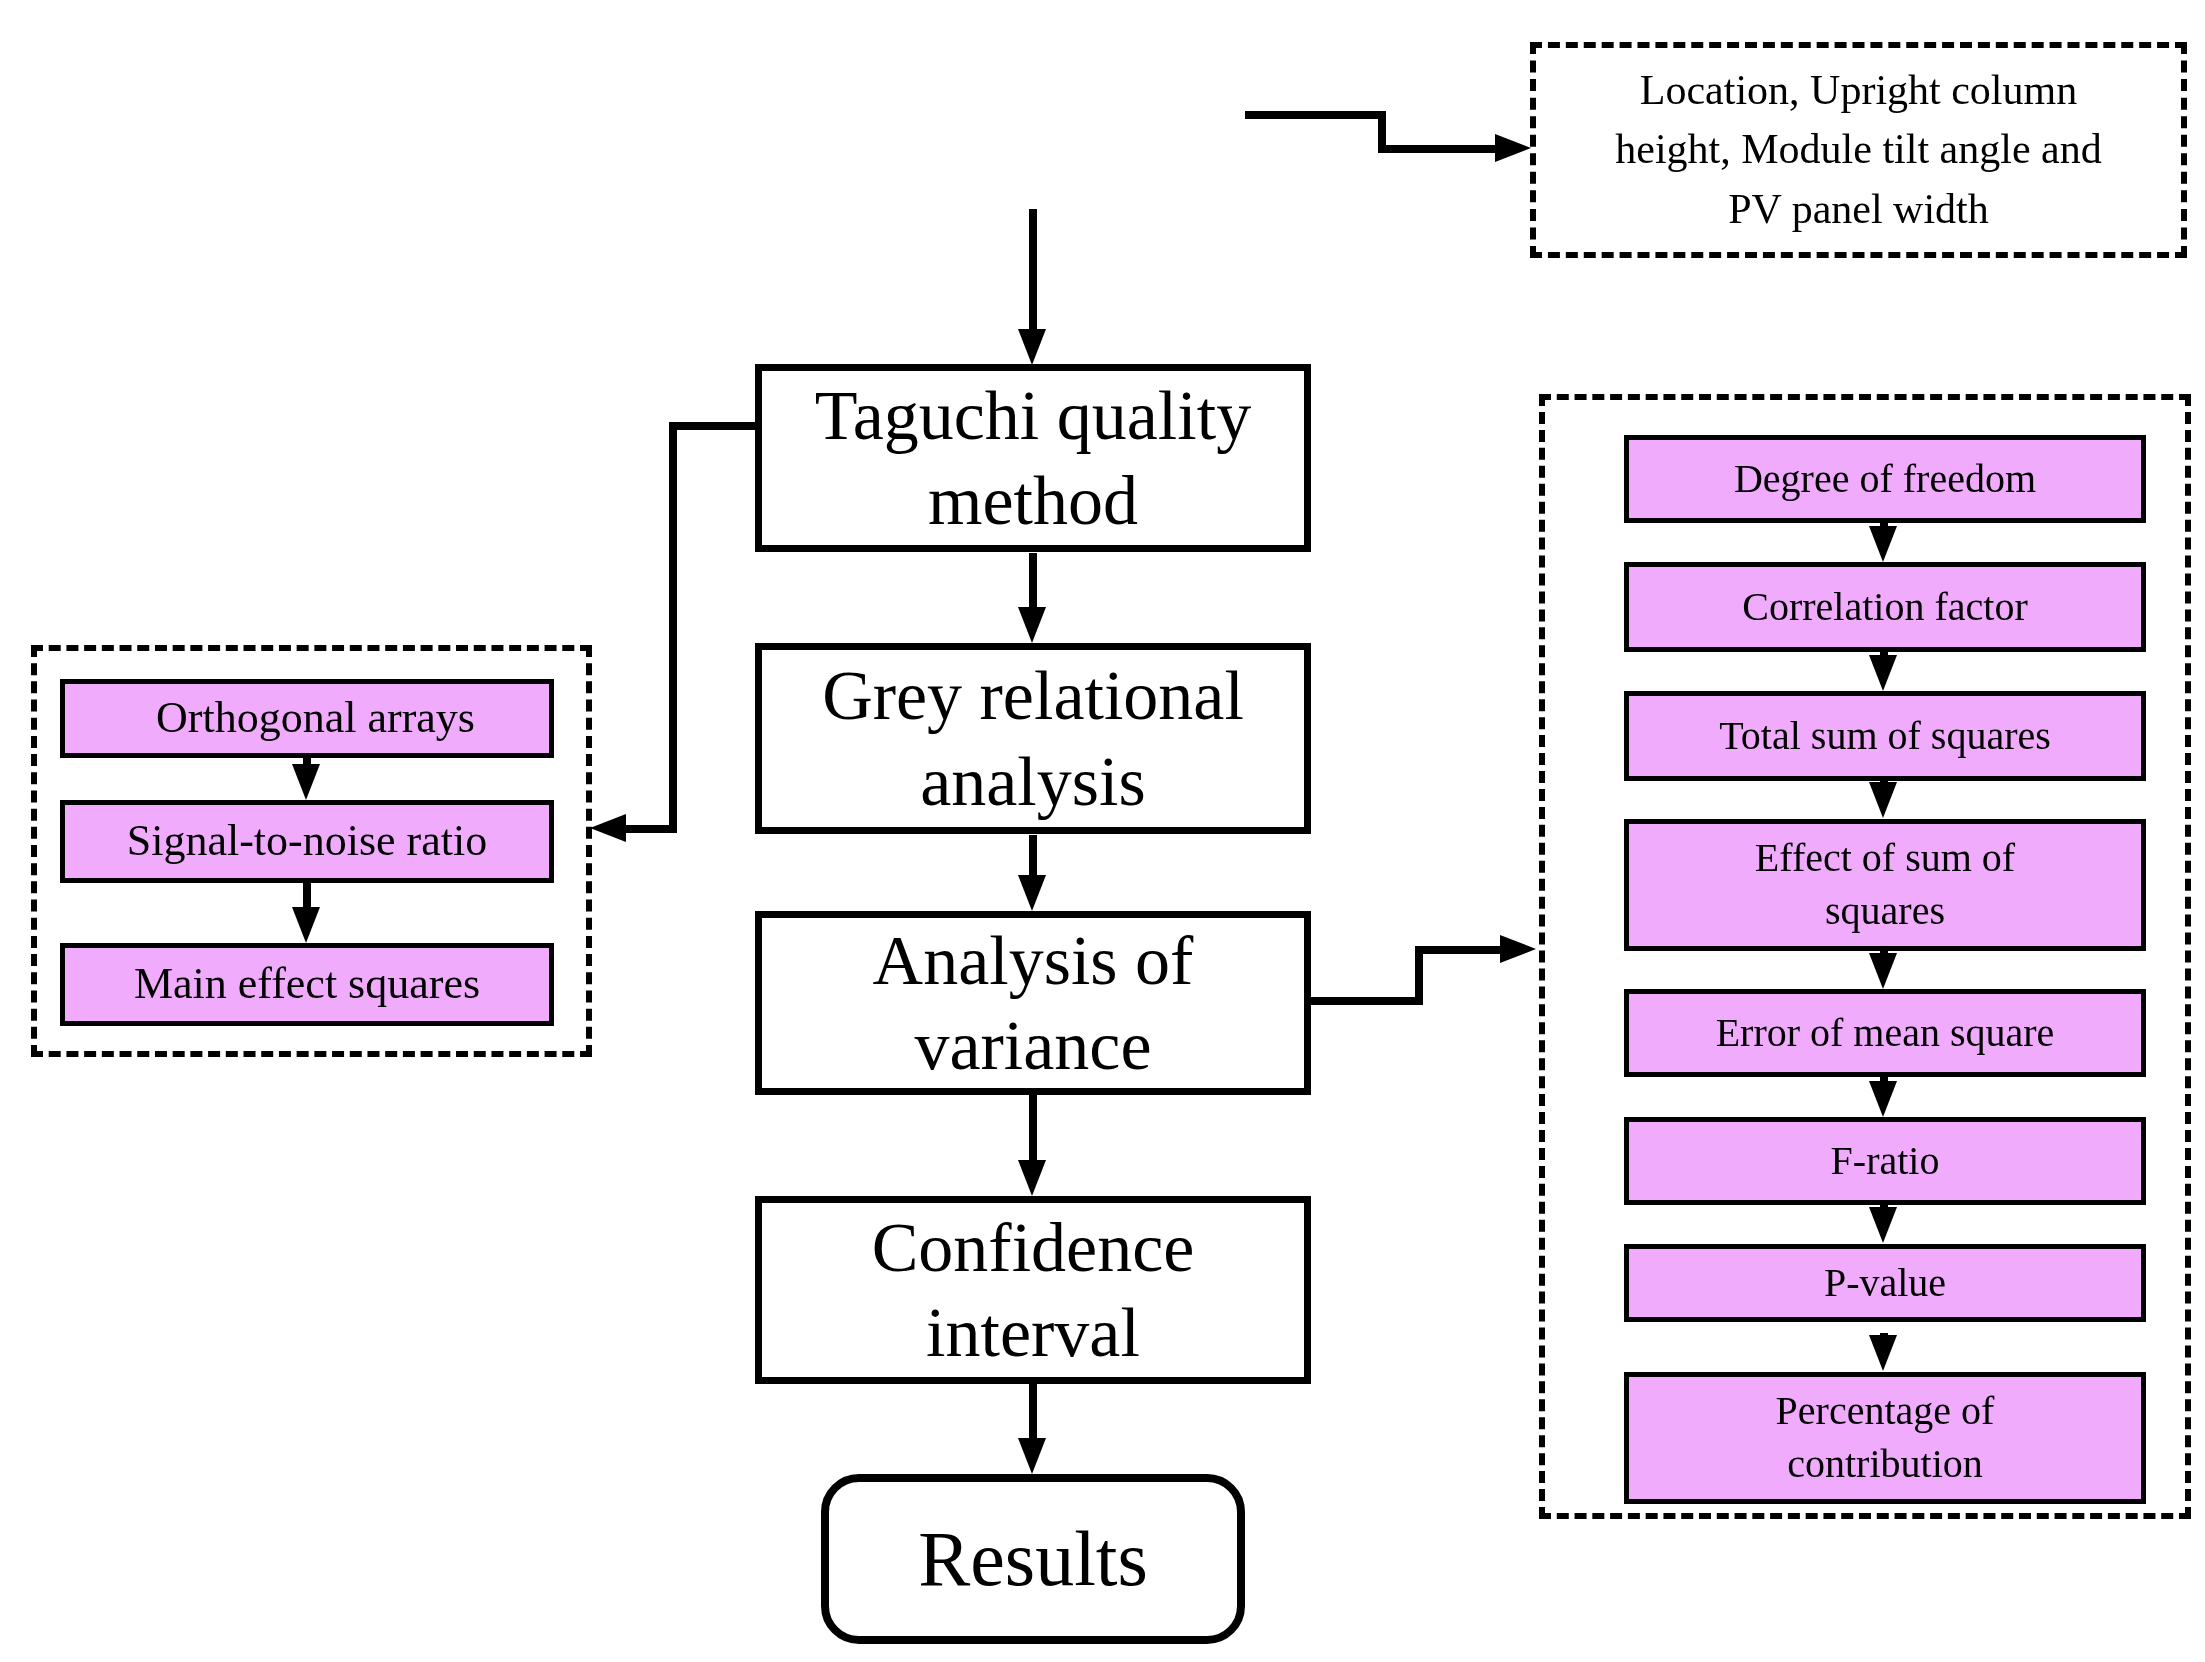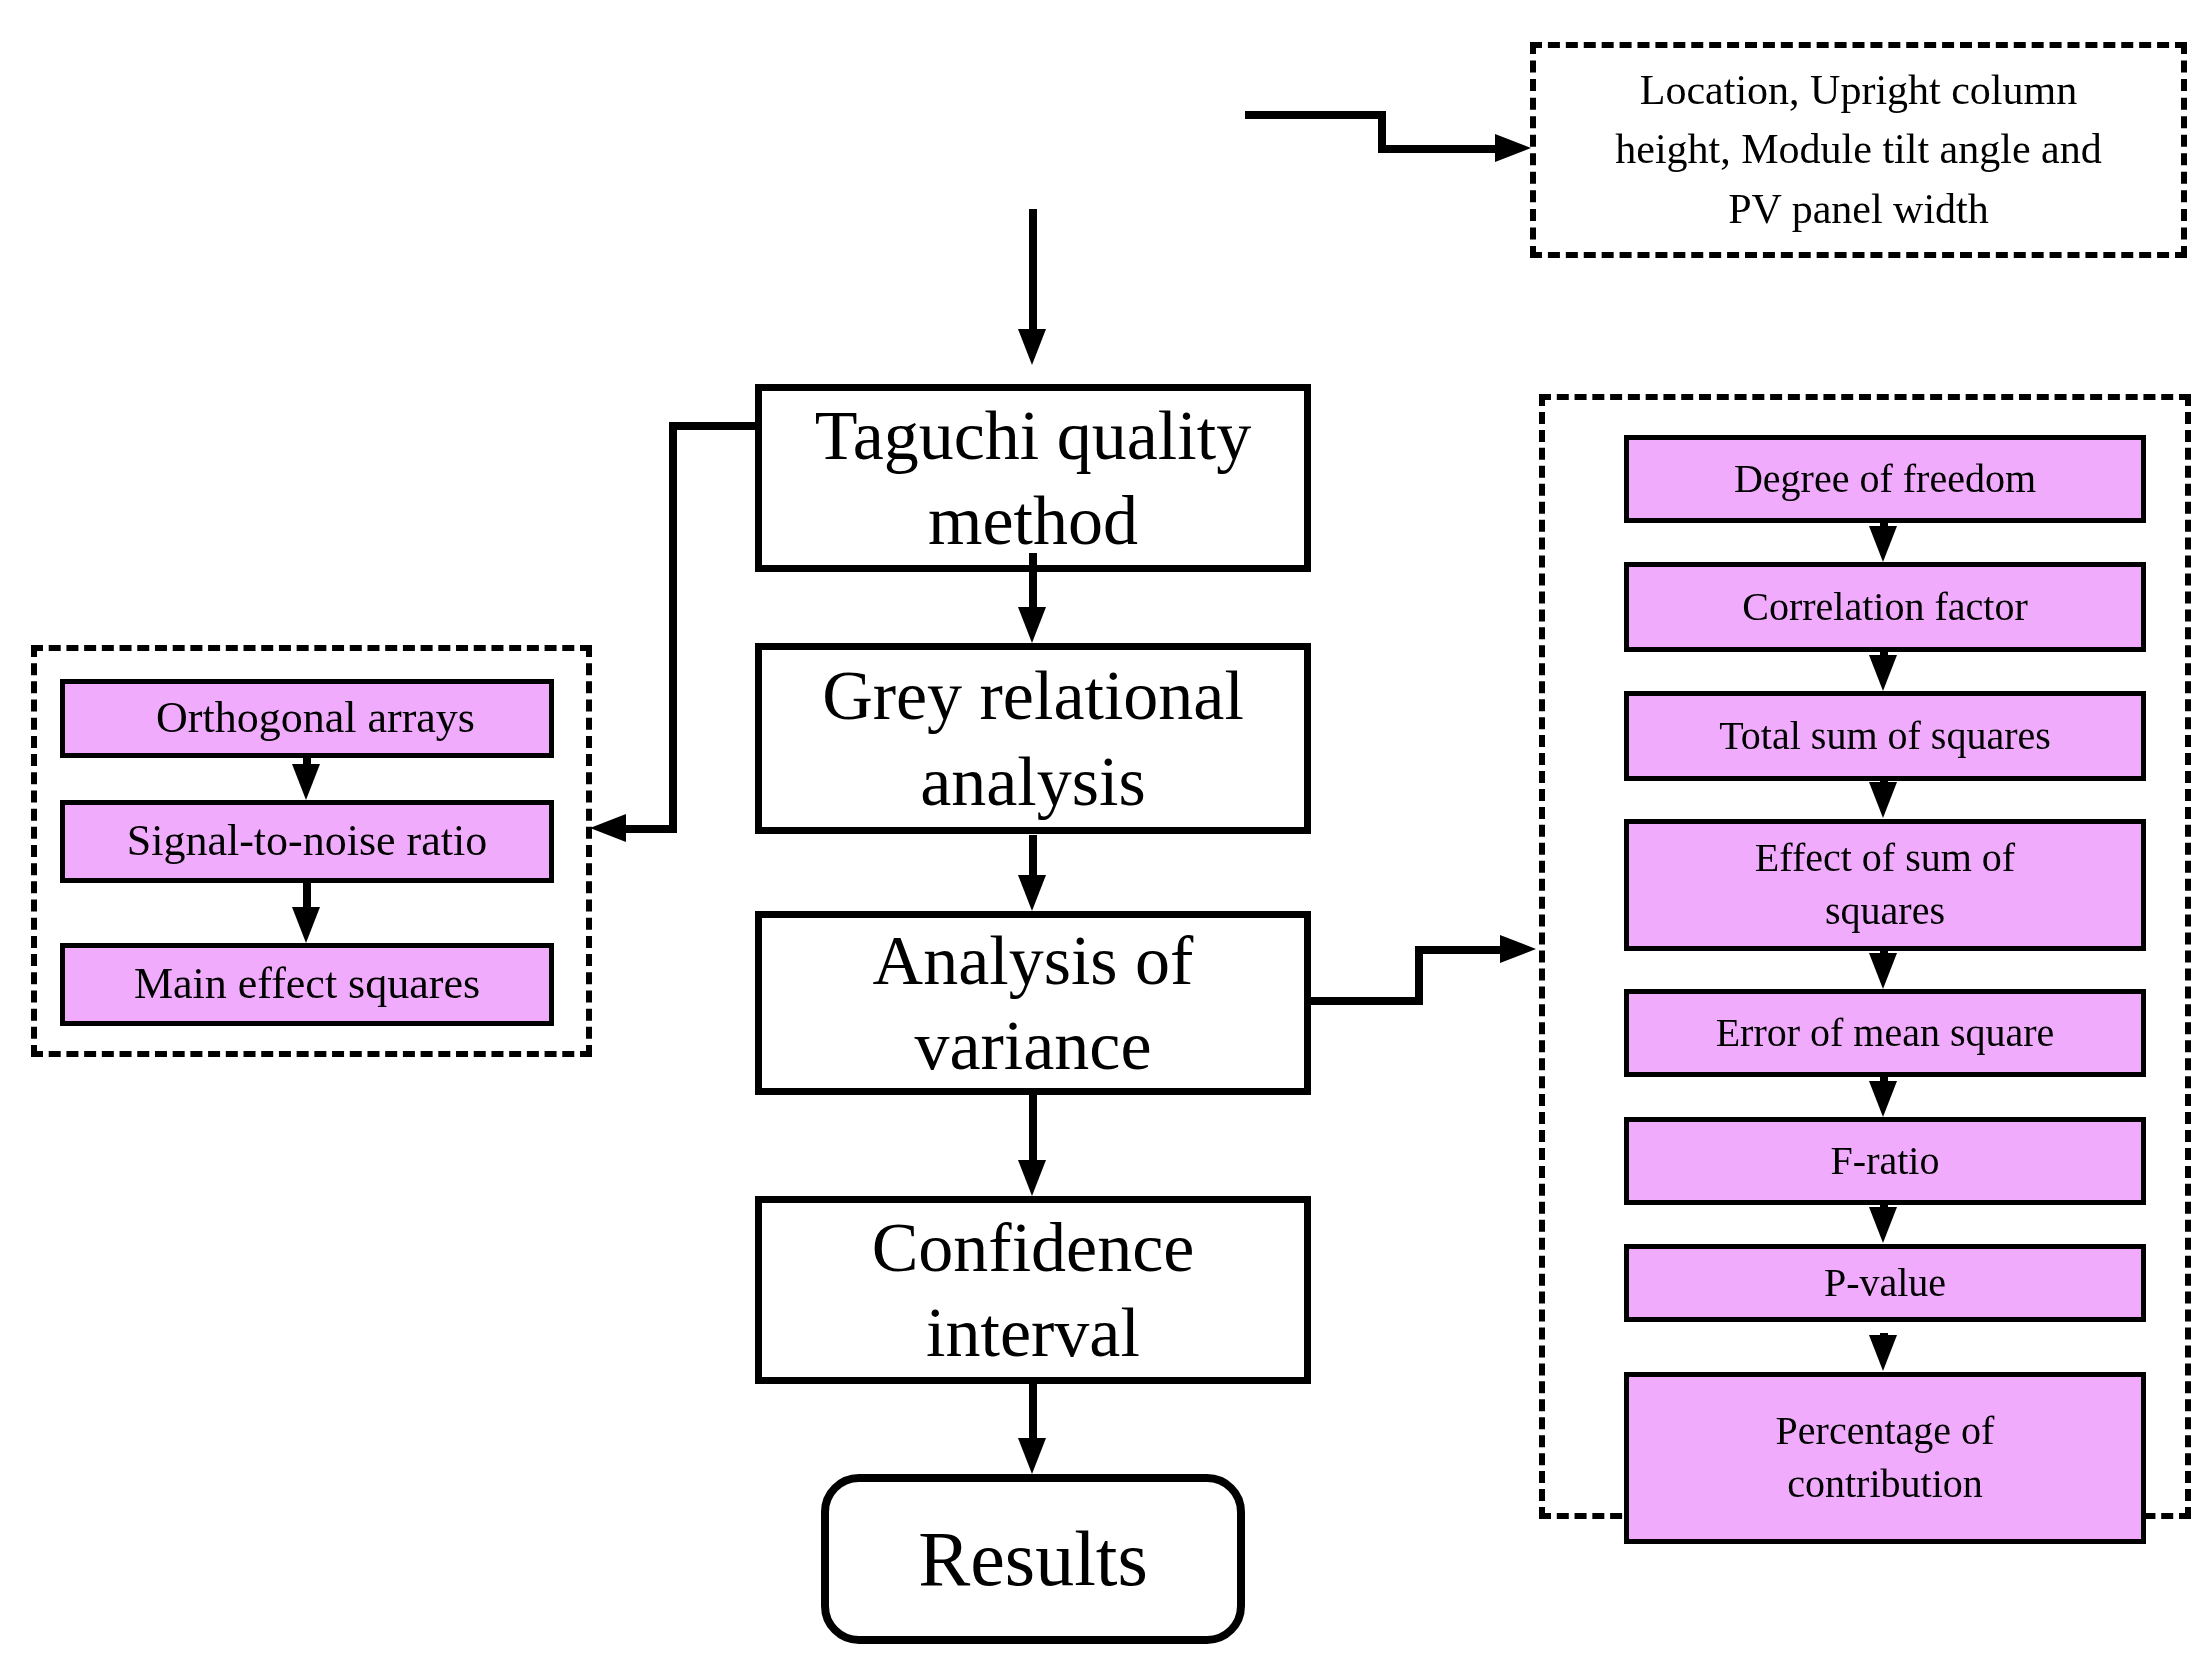--- a/index.html
+++ b/index.html
@@ -67,21 +67,21 @@
     border-bottom:14.6px solid transparent;
     border-right:36px solid #000;
   }
 </style>
 </head>
 <body>
 
 <div class="canvas">
 
 
-  <div class="node big" style="left:755px;top:384px;width:556px;height:188px;">
+  <div class="node big" style="left:755px;top:364px;width:556px;height:188px;">
     <span class="lbl">Taguchi quality method</span>
   </div>
 
   <div class="node big" style="left:755px;top:643px;width:556px;height:191px;">
     <span class="lbl">Grey relational analysis</span>
   </div>
 
   <div class="node big" style="left:755px;top:911px;width:556px;height:184px;">
     <span class="lbl">Analysis of variance</span>
   </div>
@@ -173,21 +173,21 @@
     </div>
     <div class="subnode rightstep" style="left:79px;top:589px;width:522px;height:88px;">
       <div>Error of mean square</div>
     </div>
     <div class="subnode rightstep" style="left:79px;top:717px;width:522px;height:88px;">
       <div>F-ratio</div>
     </div>
     <div class="subnode rightstep" style="left:79px;top:844px;width:522px;height:78px;">
       <div>P-value</div>
     </div>
-    <div class="subnode rightstep" style="left:79px;top:972px;width:522px;height:172px;">
+    <div class="subnode rightstep" style="left:79px;top:972px;width:522px;height:132px;">
       <div>Percentage of</div>
       <div>contribution</div>
     </div>
 
     <div>
       <div class="vline" style="left:335px;top:122px;width:7.6px;height:11px;"></div>
       <div class="head-down" style="left:324px;top:126px;"></div>
     </div>
     <div>
       <div class="vline" style="left:335px;top:252px;width:7.6px;height:9.7px;"></div>

